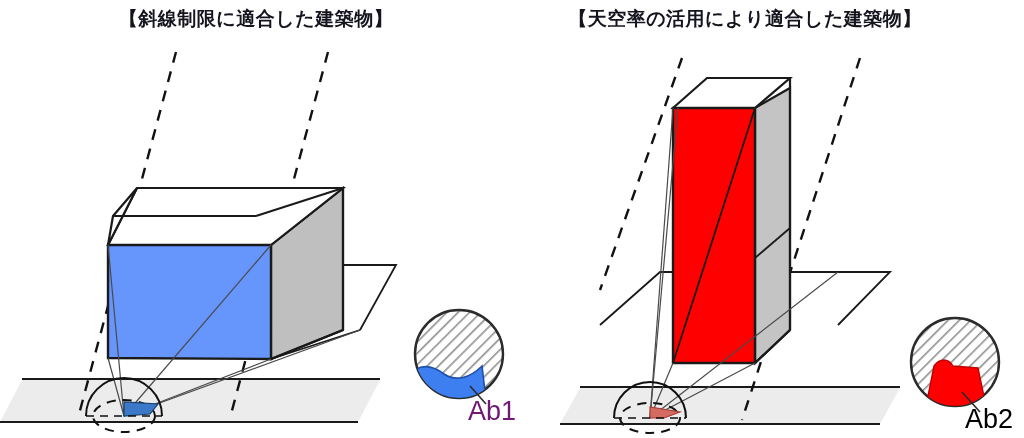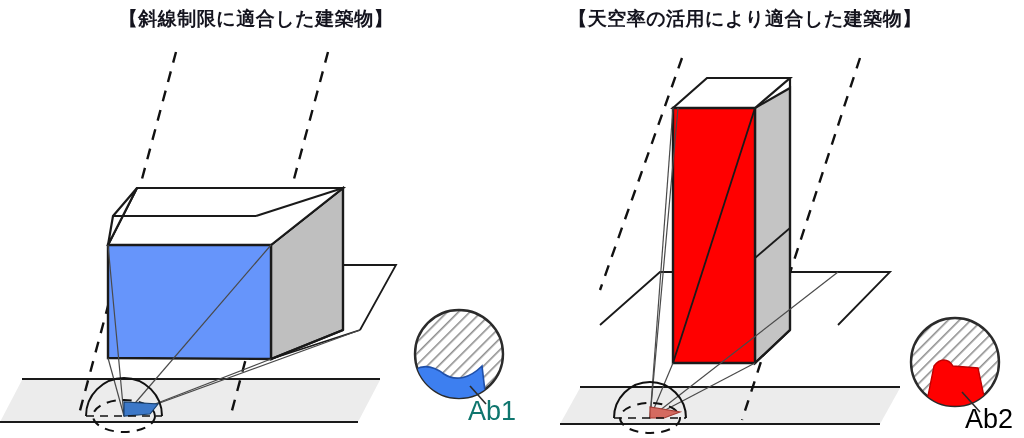--- a/index.html
+++ b/index.html
@@ -40,21 +40,21 @@
     top: 0;
     width: 1024px;
     height: 438px;
   }
   .legend-label {
     position: absolute;
     font-size: 27px;
     font-family: "Liberation Sans", sans-serif;
     white-space: nowrap;
   }
-  #label-ab1 { left: 468px; top: 396px; color: #0f766e; text-align: center; }
+  #label-ab1 { left: 468px; top: 396px; color: #701a75; text-align: center; }
   #label-ab2 { left: 965px; top: 404px; color: #000000; }
 </style>
 </head>
 <body>
 
 <div id="root">
 
   <div class="panel-title" id="title-left">【斜線制限に適合した建築物】</div>
 
   <div class="panel-title" id="title-right">【天空率の活用により適合した建築物】</div>

